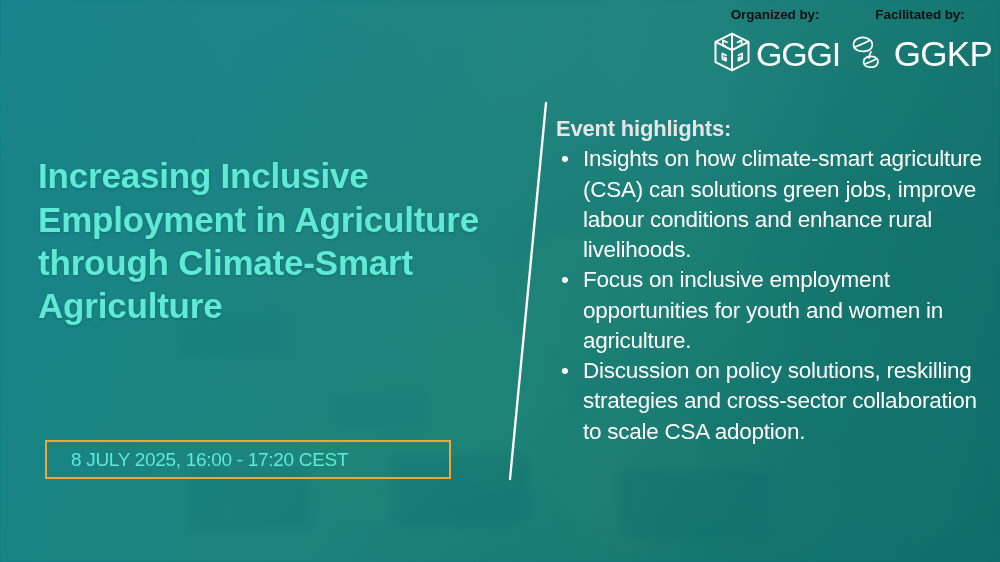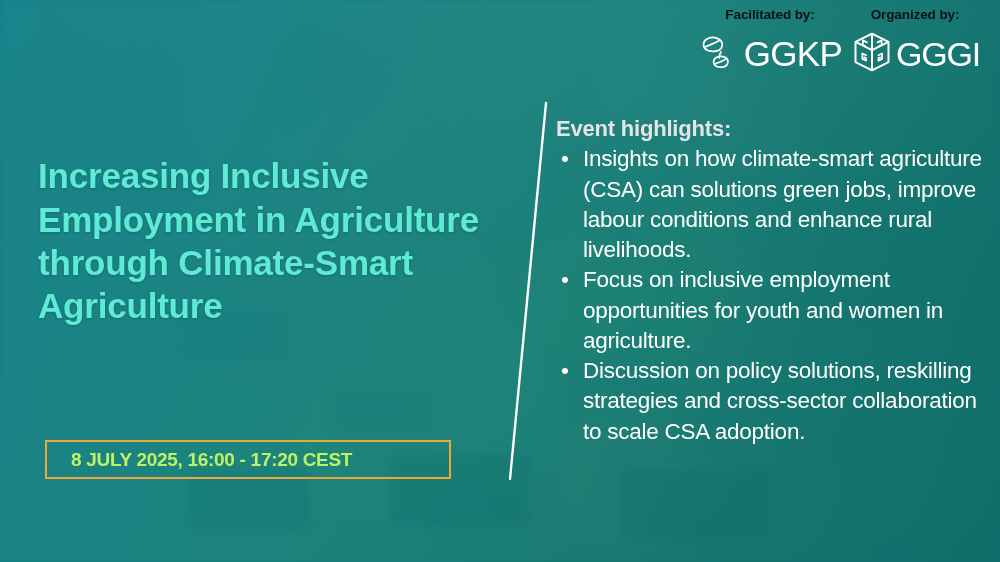--- a/index.html
+++ b/index.html
@@ -151,23 +151,23 @@
     left: 45px;
     top: 440px;
     width: 406px;
     height: 39px;
     border: 2px solid #f0a43a;
     box-sizing: border-box;
     display: flex;
     align-items: center;
   }
   .date-text {
-    color: #bef264;
+    color: #5eead4;
     font-size: 19px;
-    font-weight: 700;
+    font-weight: 400;
     letter-spacing: -0.3px;
     margin-left: 24px;
     white-space: nowrap;
   }
 
   
   .highlights {
     position: absolute;
     left: 556px;
     top: 116px;
@@ -239,38 +239,20 @@
     <div class="blob" style="left:600px; top:-30px; width:140px; height:160px; background:rgba(170,205,200,0.32); border-radius:14px; filter:blur(10px);"></div>
     <div class="blob" style="left:690px; top:60px; width:120px; height:110px; background:rgba(160,200,190,0.22); border-radius:10px; filter:blur(10px);"></div>
   </div>
 
   <div class="tint"></div>
   <div class="tint2"></div>
 
   <div class="content">
 
     <div class="partners">
-
-      <div class="partner-block ggkp">
-        <div class="partner-label">Facilitated by:</div>
-        <div class="partner-logo">
-          <span>
-            <svg width="44" height="44" viewBox="0 0 48 48" aria-hidden="true">
-              <g fill="none" stroke="#ffffff" stroke-width="1.9" stroke-linecap="round">
-                <path d="M6 16 C6 9, 16 6, 23 10 C29 14, 27 22, 19 23 C11.5 24, 6 21, 6 16 Z"></path>
-                <path d="M7.5 18.5 C13 16.5, 19 14.5, 24 11"></path>
-                <path d="M17 35 C17 29.5, 24.5 27, 30 30 C34.5 33, 33 39.5, 27 40.4 C21 41.2, 17 38.8, 17 35 Z"></path>
-                <path d="M18.5 37 C22.5 35.5, 27 34, 30.8 31.2"></path>
-                <path d="M25 23.8 C23.6 26.2, 23 28.3, 23.2 30.4"></path>
-              </g>
-            </svg>
-          </span>
-          <span class="logo-word ggkp-word">GGKP</span>
-        </div>
-      </div>
 
       <div class="partner-block gggi">
         <div class="partner-label">Organized by:</div>
         <div class="partner-logo">
           <span>
             <svg width="44" height="44" viewBox="0 0 48 48" aria-hidden="true">
               <g fill="none" stroke="#ffffff" stroke-width="2.2" stroke-linejoin="round">
                 <path d="M24 4 L42 13 L42 35 L24 44 L6 35 L6 13 Z"></path>
                 <path d="M24 4 L24 22 L42 13"></path>
                 <path d="M24 22 L6 13"></path>
@@ -281,20 +263,38 @@
                 <path d="M30 13.5 L34.5 11.3 L34.5 16.2 L31.9 17.4"></path>
                 <path d="M17.5 27.5 L13.5 25.6 L13.5 31.5 L17.5 33.4 L17.5 30.7 L15.7 29.9"></path>
                 <path d="M31 27.5 L35 25.6 L35 31.5 L31 33.4 L31 30.7 L32.8 29.9"></path>
               </g>
             </svg>
           </span>
           <span class="logo-word">GGGI</span>
         </div>
       </div>
 
+      <div class="partner-block ggkp">
+        <div class="partner-label">Facilitated by:</div>
+        <div class="partner-logo">
+          <span>
+            <svg width="44" height="44" viewBox="0 0 48 48" aria-hidden="true">
+              <g fill="none" stroke="#ffffff" stroke-width="1.9" stroke-linecap="round">
+                <path d="M6 16 C6 9, 16 6, 23 10 C29 14, 27 22, 19 23 C11.5 24, 6 21, 6 16 Z"></path>
+                <path d="M7.5 18.5 C13 16.5, 19 14.5, 24 11"></path>
+                <path d="M17 35 C17 29.5, 24.5 27, 30 30 C34.5 33, 33 39.5, 27 40.4 C21 41.2, 17 38.8, 17 35 Z"></path>
+                <path d="M18.5 37 C22.5 35.5, 27 34, 30.8 31.2"></path>
+                <path d="M25 23.8 C23.6 26.2, 23 28.3, 23.2 30.4"></path>
+              </g>
+            </svg>
+          </span>
+          <span class="logo-word ggkp-word">GGKP</span>
+        </div>
+      </div>
+
     </div>
 
     <div class="divider">
       <svg width="110" height="400" viewBox="0 0 110 400" aria-hidden="true">
         <line x1="76" y1="13" x2="40" y2="389" stroke="#ffffff" stroke-width="2.4" stroke-linecap="round"></line>
       </svg>
     </div>
 
     <h1 class="title">Increasing Inclusive Employment in Agriculture through Climate-Smart Agriculture</h1>
 

